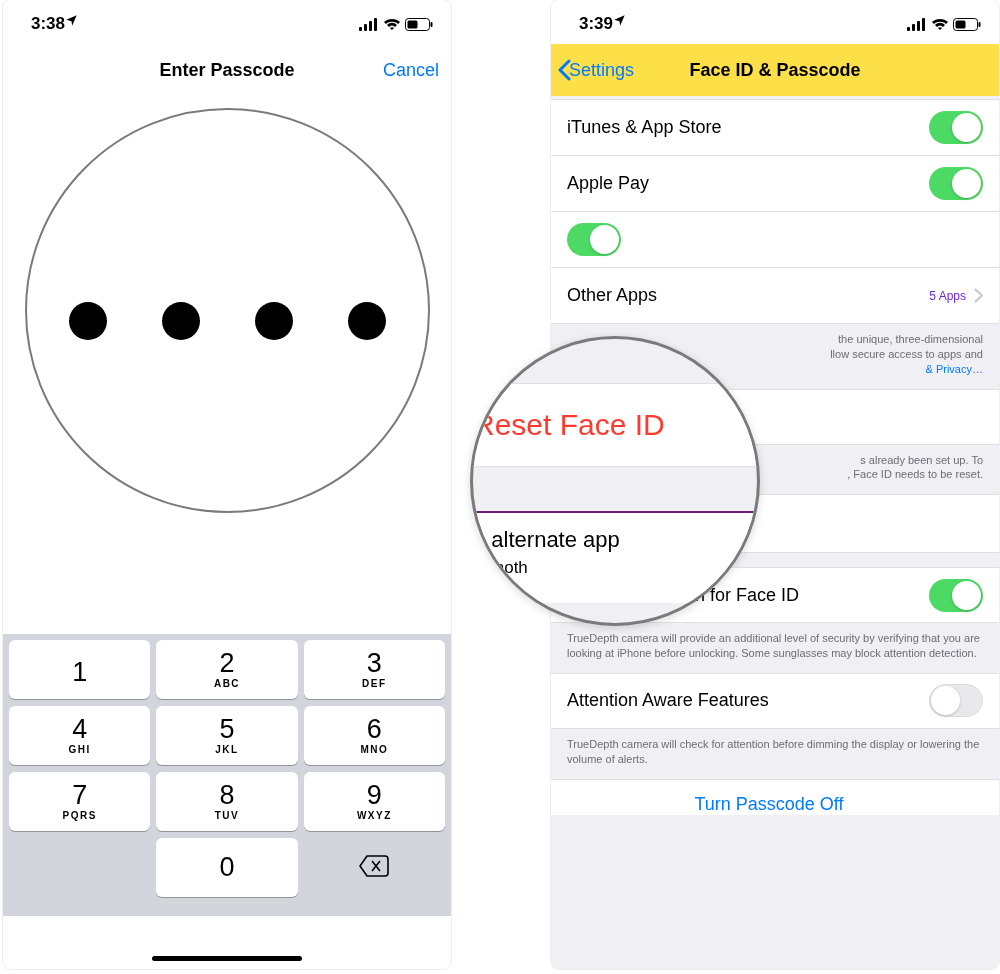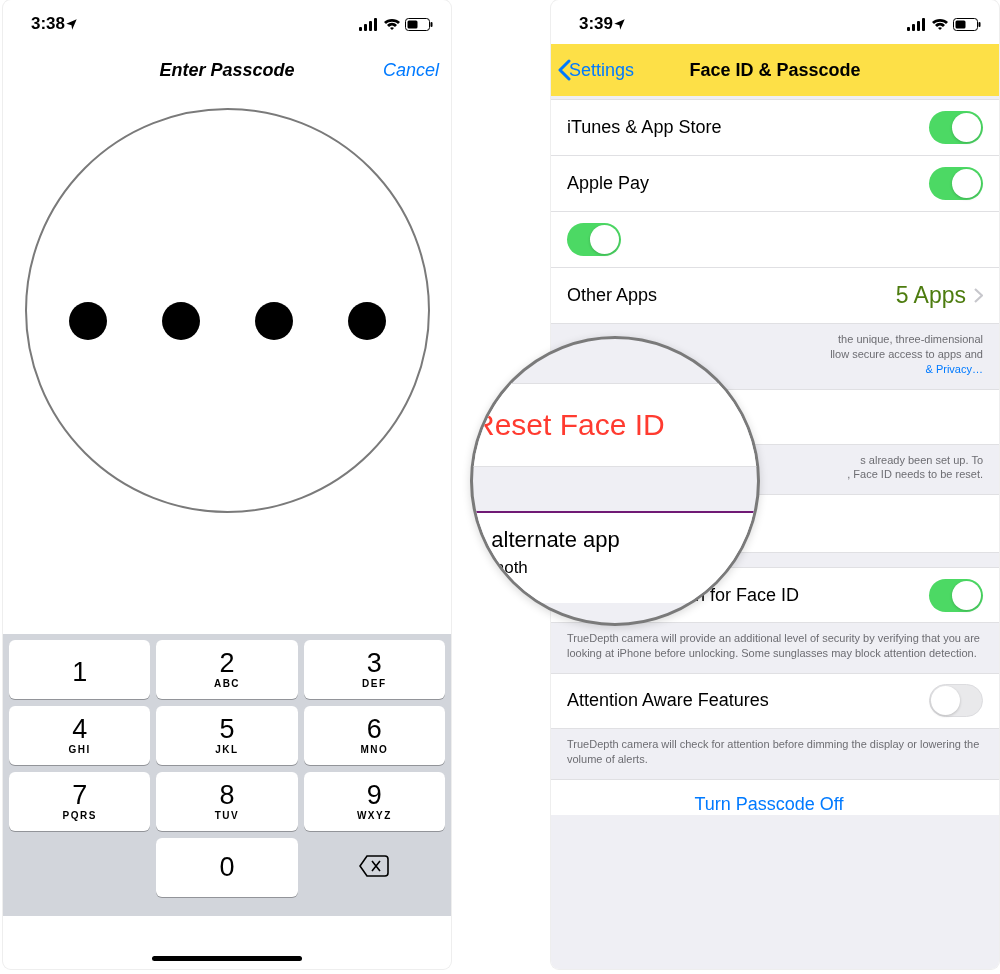--- a/index.html
+++ b/index.html
@@ -23,21 +23,21 @@
   }
   .phone-left { margin: 0 0 0 3px; }
   .phone-right { margin: 0 0 0 100px; }
   
   .statusbar {
     height: 44px;
     display: flex; align-items: center;
     padding: 4px 18px 0 28px;
     font-size: 17px; font-weight: 600;
   }
-  .sb-left { display:flex; align-items:center; gap:0;}
+  .sb-left { display:flex; gap:0;}
   .sb-spacer { flex:1; }
   .sb-right { display:flex; align-items:center; gap:4px;}
   .location-icon svg, .signal-icon svg, .wifi-icon svg, .battery-icon svg { display:block; }
   
   .navbar {
     height: 52px;
     display: flex; align-items: center; justify-content: center;
     position: relative;
     border-bottom: 0px;
     background: #f9f9f9;
@@ -97,21 +97,21 @@
   
   .settings-body { background:#efeff4; height: calc(100% - 96px); overflow:hidden;}
   .list-row {
     background:#fff; min-height:56px;
     display:flex; align-items:center;
     padding: 0 16px;
     border-bottom: 1px solid #e0e0e3;
     font-size: 18px;
   }
   .list-row .label { flex:1; }
-  .list-row .value { color:#4d7c0f; font-size:23px; margin-right:8px;}
+  .list-row .value { color:#6d28d9; font-size:12px; margin-right:8px;}
   .chevron svg { display:block; }
   .toggle {
     width:54px; height:33px; border-radius:17px; position:relative;
   }
   .toggle.on { background:#4cd964; }
   .toggle.off { background:#e9e9eb; border:1px solid #dcdcdf;}
   .toggle::after {
     content:""; position:absolute; width:29px; height:29px; background:#fff;
     border-radius:50%; top:2px; box-shadow:0 1px 3px rgba(0,0,0,0.2);
   }
@@ -181,21 +181,21 @@
       <span class="battery-icon">
         <svg width="28" height="13" viewBox="0 0 28 13">
               <rect x="0.5" y="0.5" width="24" height="12" rx="3" fill="none" stroke="#000" stroke-width="1"></rect>
               <rect x="2.5" y="2.5" width="10" height="8" rx="1.5" fill="#000"></rect>
               <rect x="25.5" y="4" width="2" height="5" rx="1" fill="#000"></rect>
             </svg>
       </span>
     </div>
   </div>
 
-  <div class="navbar" style="background:#fff;font-style:italic;">
+  <div class="navbar" style="background:#fff;">
     <div class="title">Enter Passcode</div>
     <div class="cancel">Cancel</div>
   </div>
 
   <div class="passcode-body">
     <div class="big-circle">
       <div class="dots">
         <div class="dot"></div>
         <div class="dot"></div>
         <div class="dot"></div>

